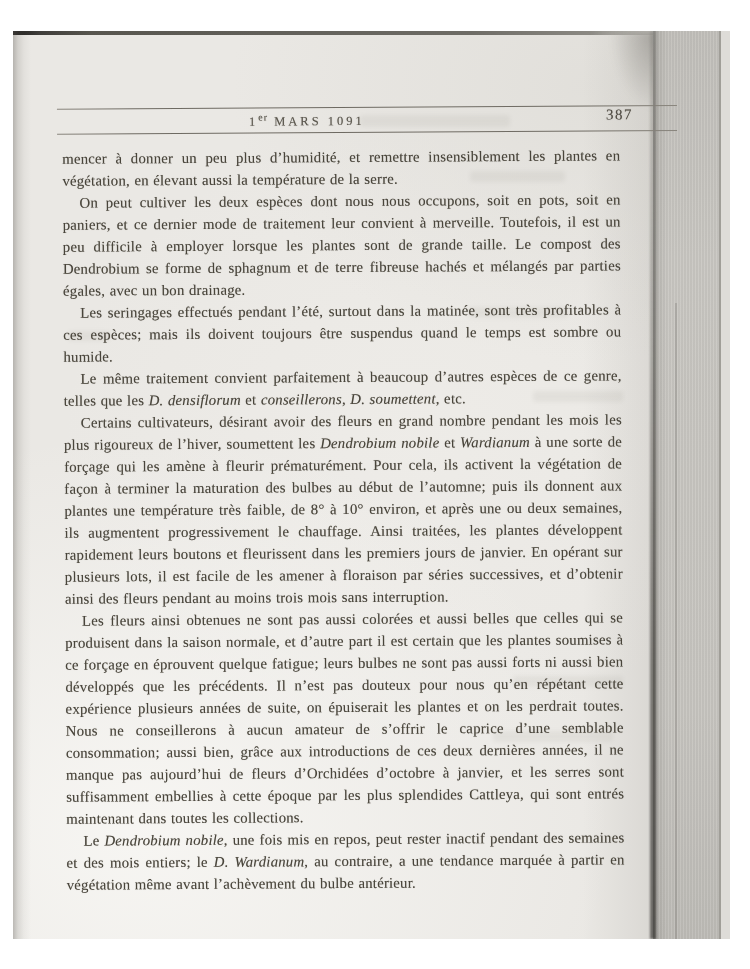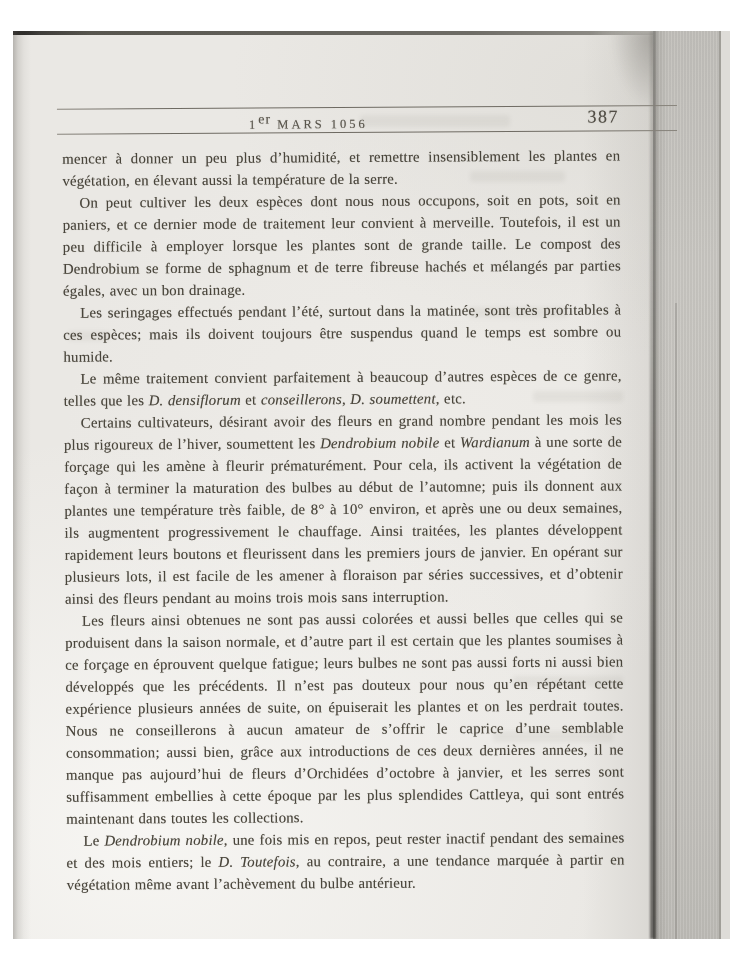--- a/index.html
+++ b/index.html
@@ -90,24 +90,24 @@
                     color: #55524a; }
   .rule { position: absolute; left: 0; width: 620px; height: 1px;
           background: linear-gradient(90deg, #8a867e 0%, #6e6a62 12%, #6e6a62 85%, #8a867e 100%); }
   .rule-top { top: 0; }
   .rule-bottom { top: 25px; }
   .header-date {
     position: absolute; left: 192px; top: 4px;
     font-size: 12.5px; letter-spacing: 3px; white-space: nowrap;
     color: #5a564d; text-shadow: 0 0 0.8px rgba(90,86,77,0.5);
   }
-  .header-date sup { font-size: 14px; letter-spacing: 1px; vertical-align: 5px; }
+  .header-date sup { font-size: 10px; letter-spacing: 1px; vertical-align: 5px; }
   .page-number {
-    position: absolute; right: 58px; top: 1px;
-    font-size: 18px; letter-spacing: 1.5px;
+    position: absolute; right: 44px; top: 1px;
+    font-size: 15px; letter-spacing: 1.5px;
     color: #524e46; text-shadow: 0 0 0.8px rgba(82,78,70,0.5);
   }
 
   .article {
     position: absolute; left: 49px; top: 115px; width: 558px;
     font-size: 14.8px; line-height: 22px;
     text-align: justify; hyphens: auto; -webkit-hyphens: auto;
     color: #49453b;
     letter-spacing: 0.2px; word-spacing: 0.6px;
     text-shadow: 0 0 0.7px rgba(73,69,59,0.45);
@@ -138,30 +138,30 @@
     <div class="smudge sm3"></div>
     <div class="smudge sm4"></div>
     <div class="smudge sm5"></div>
     <div class="smudge sm6"></div>
     <div class="smudge sm7"></div>
 
     <div class="tilt">
 
       <div class="running-header">
         <div class="rule rule-top"></div>
-        <div class="header-date"><span>1</span><sup>er</sup><span> MARS 1056</span></div>
+        <div class="header-date"><span>1</span><sup>er</sup><span> MARS 1091</span></div>
         <div class="page-number">387</div>
         <div class="rule rule-bottom"></div>
       </div>
 
       <div class="article">
           <p class="para"><span>mencer à donner un peu plus d’humidité, et remettre insensiblement les plantes en végétation, en élevant aussi la température de la serre.</span></p>
           <p class="para indent"><span>On peut cultiver les deux espèces dont nous nous occupons, soit en pots, soit en paniers, et ce dernier mode de traitement leur convient à merveille. Toutefois, il est un peu difficile à employer lorsque les plantes sont de grande taille. Le compost des Dendrobium se forme de sphagnum et de terre fibreuse hachés et mélangés par parties égales, avec un bon drainage.</span></p>
           <p class="para indent"><span>Les seringages effectués pendant l’été, surtout dans la matinée, sont très profitables à ces espèces; mais ils doivent toujours être suspendus quand le temps est sombre ou humide.</span></p>
           <p class="para indent"><span>Le même traitement convient parfaitement à beaucoup d’autres espèces de ce genre, telles que les </span><i>D. densiflorum</i><span> et </span><i>conseillerons</i><span>, </span><i>D. soumettent</i><span>, etc.</span></p>
           <p class="para indent"><span>Certains cultivateurs, désirant avoir des fleurs en grand nombre pendant les mois les plus rigoureux de l’hiver, soumettent les </span><i>Dendrobium nobile</i><span> et </span><i>Wardianum</i><span> à une sorte de forçage qui les amène à fleurir prématurément. Pour cela, ils activent la végétation de façon à terminer la maturation des bulbes au début de l’automne; puis ils donnent aux plantes une température très faible, de 8° à 10° environ, et après une ou deux semaines, ils augmentent progressivement le chauffage. Ainsi traitées, les plantes développent rapidement leurs boutons et fleurissent dans les premiers jours de janvier. En opérant sur plusieurs lots, il est facile de les amener à floraison par séries successives, et d’obtenir ainsi des fleurs pendant au moins trois mois sans interruption.</span></p>
           <p class="para indent"><span>Les fleurs ainsi obtenues ne sont pas aussi colorées et aussi belles que celles qui se produisent dans la saison normale, et d’autre part il est certain que les plantes soumises à ce forçage en éprouvent quelque fatigue; leurs bulbes ne sont pas aussi forts ni aussi bien développés que les précédents. Il n’est pas douteux pour nous qu’en répétant cette expérience plusieurs années de suite, on épuiserait les plantes et on les perdrait toutes. Nous ne conseillerons à aucun amateur de s’offrir le caprice d’une semblable consommation; aussi bien, grâce aux introductions de ces deux dernières années, il ne manque pas aujourd’hui de fleurs d’Orchidées d’octobre à janvier, et les serres sont suffisamment embellies à cette époque par les plus splendides Cattleya, qui sont entrés maintenant dans toutes les collections.</span></p>
-          <p class="para indent"><span>Le </span><i>Dendrobium nobile</i><span>, une fois mis en repos, peut rester inactif pendant des semaines et des mois entiers; le </span><i>D. Toutefois</i><span>, au contraire, a une tendance marquée à partir en végétation même avant l’achèvement du bulbe antérieur.</span></p>
+          <p class="para indent"><span>Le </span><i>Dendrobium nobile</i><span>, une fois mis en repos, peut rester inactif pendant des semaines et des mois entiers; le </span><i>D. Wardianum</i><span>, au contraire, a une tendance marquée à partir en végétation même avant l’achèvement du bulbe antérieur.</span></p>
         </div>
 
     </div>
   </div>
 </div>
 
 </body></html>

